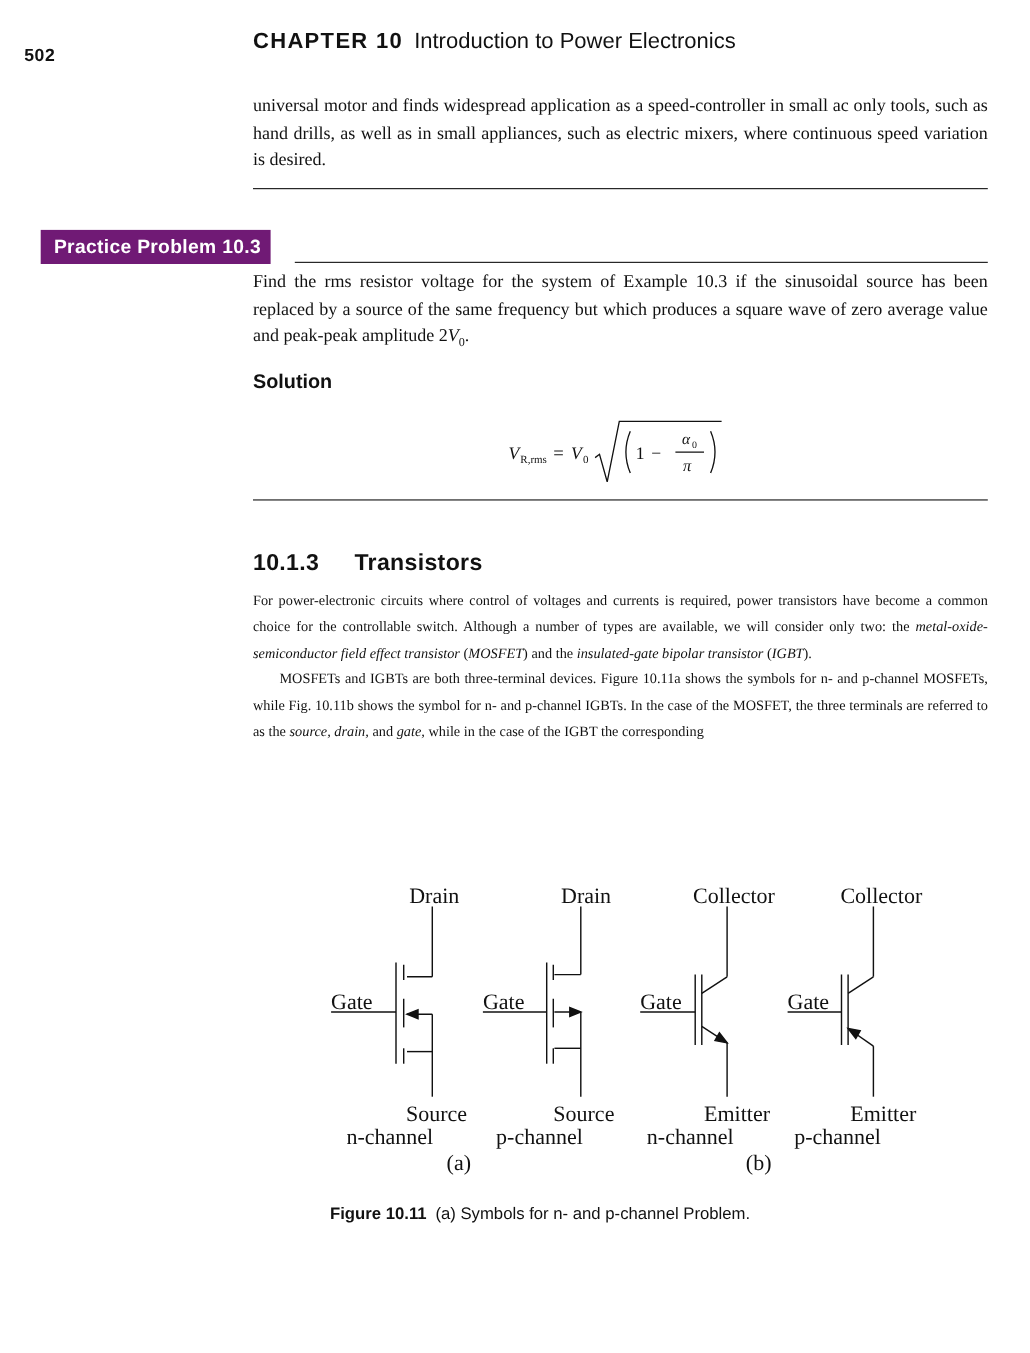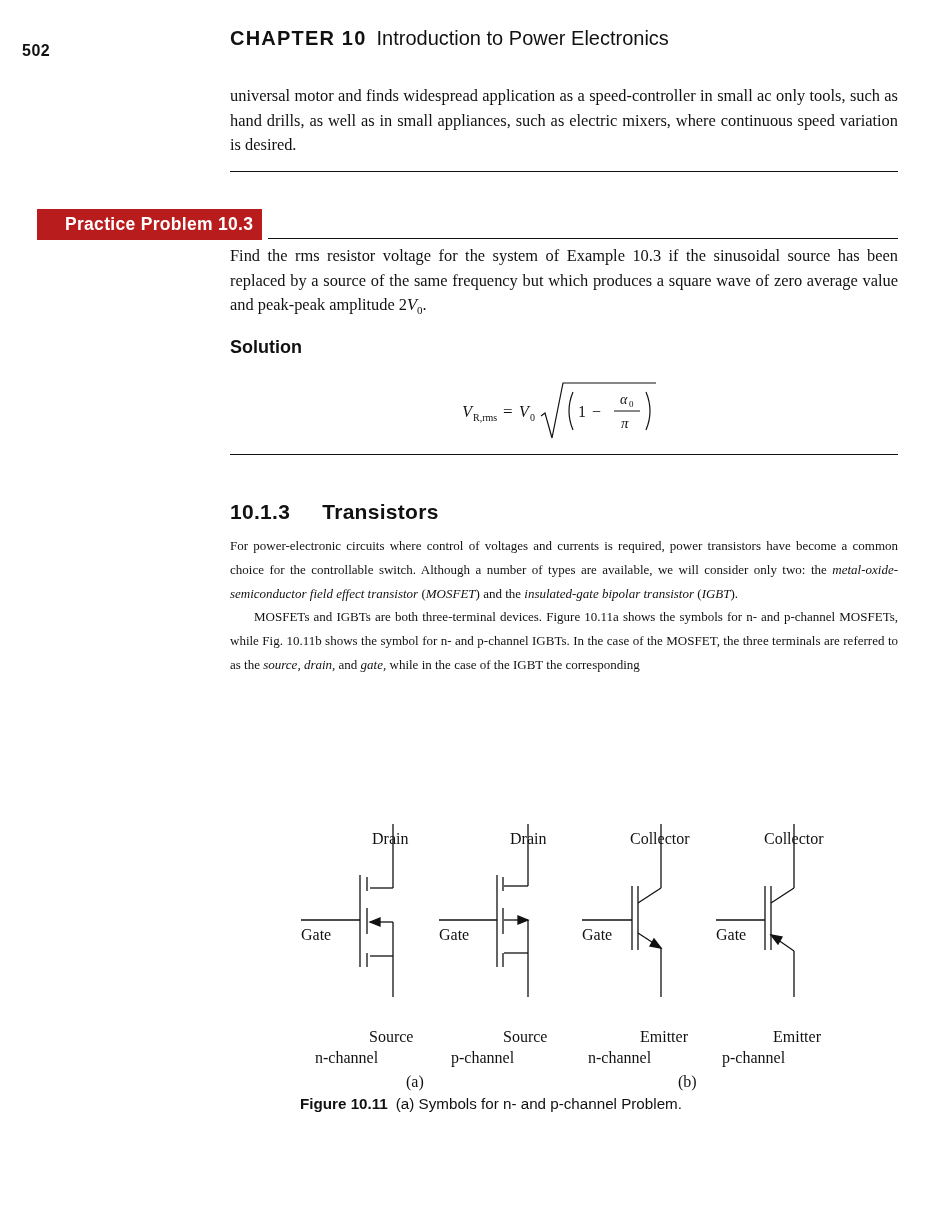--- a/index.html
+++ b/index.html
@@ -5,26 +5,26 @@
   html, body { margin:0; padding:0; background:#fff; }
   body { width:936px; height:1230px; position:relative; overflow:hidden; color:#111; }
   .abs { position:absolute; }
   .sans { font-family:"Liberation Sans", "DejaVu Sans", sans-serif; }
   .serif { font-family:"Liberation Serif", "DejaVu Serif", serif; }
   .page-num { left:22px; top:42px; font-size:16px; font-weight:bold; letter-spacing:0.5px; }
   .running-head { left:230px; top:27px; font-size:20px; }
   .running-head .chap { font-weight:900; letter-spacing:1.2px; margin-right:10px; }
   .body-text { font-size:16.4px; line-height:24.5px; text-align:justify; }
   .rule { height:1px; background:#111; }
-  .pp-box { left:37px; top:209px; height:31px; background:#b91c1c; color:#fff; font-size:17.5px; font-weight:bold; padding:0 9px 0 28px; line-height:31px; letter-spacing:0.3px; }
+  .pp-box { left:37px; top:209px; height:31px; background:#701a75; color:#fff; font-size:17.5px; font-weight:bold; padding:0 9px 0 12px; line-height:31px; letter-spacing:0.3px; }
   .solution { left:230px; top:337px; font-size:18px; font-weight:900; }
   .eq { left:0; width:936px; top:380px; height:60px; }
   .sec-head { left:230px; top:500px; font-size:21px; font-weight:900; letter-spacing:0.3px; }
   .sec-head .num { margin-right:32px; }
-  .lbl { font-size:16px; white-space:nowrap;margin-top:26px; }
+  .lbl { font-size:20px; white-space:nowrap; }
   .caption { left:300px; top:1093px; font-size:15.2px; line-height:22px; }
   .caption b { font-weight:900; margin-right:8px; }
   i { font-style:italic; }
 </style>
 </head>
 <body>
 
 <div class="abs sans page-num">502</div>
 <div class="abs sans running-head">
   <span class="chap">CHAPTER 10</span><span>Introduction to Power Electronics</span>

